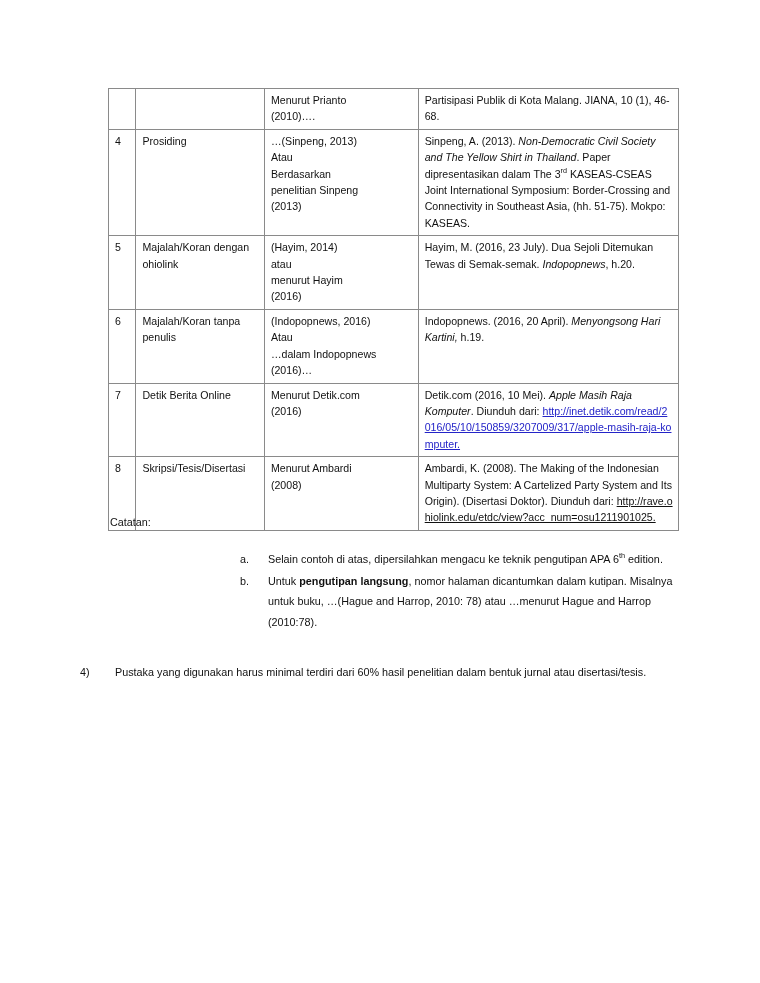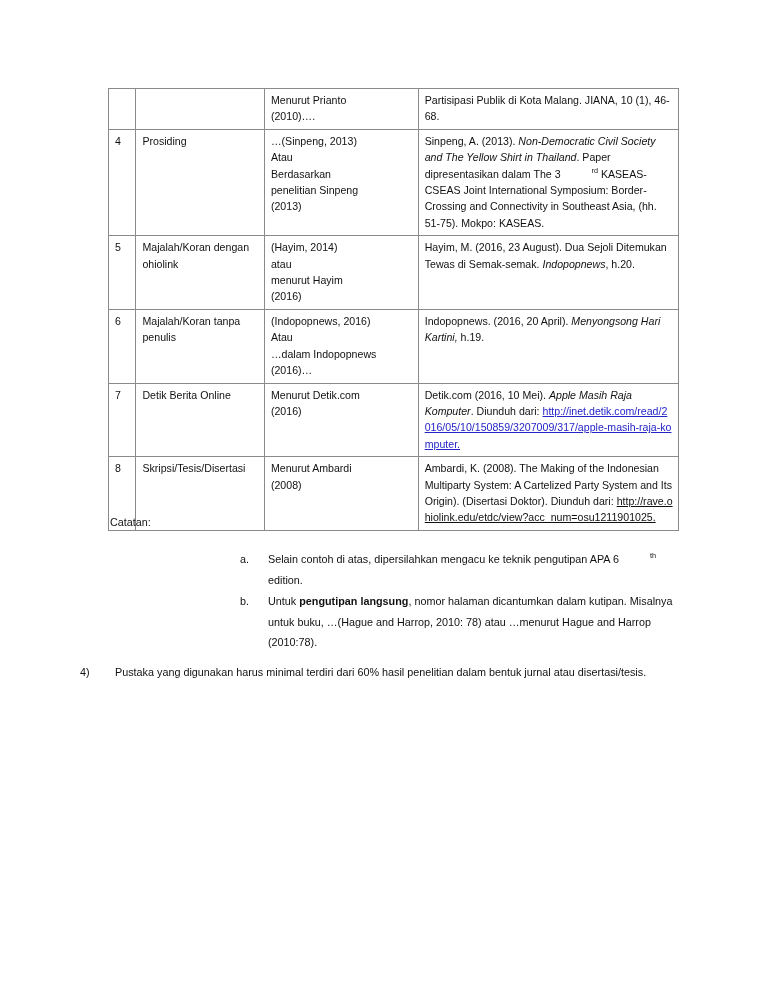--- a/index.html
+++ b/index.html
@@ -46,21 +46,20 @@
   .col-no    { width: 25px;  text-align: left; }
   .col-type  { width: 117px; }
   .col-cite  { width: 140px; }
   .col-ref   { width: 237px; }
 
   .ital { font-style: italic; }
   sup {
     font-size: 0.68em;
     vertical-align: super;
     line-height: 0;
-    margin-left: 31px;
   }
   .link-blue {
     color: #2424c8;
     text-decoration: underline;
     word-break: break-all;
   }
   .link-black {
     color: #111;
     text-decoration: underline;
     word-break: break-all;
@@ -146,21 +145,21 @@
         </tr>
         <tr>
           <td class="col-no">5</td>
           <td class="col-type">Majalah/Koran dengan ohiolink</td>
           <td class="col-cite">
             <span class="nowrapline">(Hayim, 2014)</span>
             <span class="nowrapline">atau</span>
             <span class="nowrapline">menurut Hayim</span>
             <span class="nowrapline">(2016)</span>
           </td>
-          <td class="col-ref"><span>Hayim, M. (2016, 23 August).  Dua Sejoli Ditemukan Tewas di Semak-semak. </span><span class="ital">Indopopnews</span><span>, h.20.</span></td>
+          <td class="col-ref"><span>Hayim, M. (2016, 23 July).  Dua Sejoli Ditemukan Tewas di Semak-semak. </span><span class="ital">Indopopnews</span><span>, h.20.</span></td>
         </tr>
         <tr>
           <td class="col-no">6</td>
           <td class="col-type">Majalah/Koran tanpa penulis</td>
           <td class="col-cite">
             <span class="nowrapline">(Indopopnews, 2016)</span>
             <span class="nowrapline">Atau</span>
             <span class="nowrapline">…dalam Indopopnews</span>
             <span class="nowrapline">(2016)…</span>
           </td>

